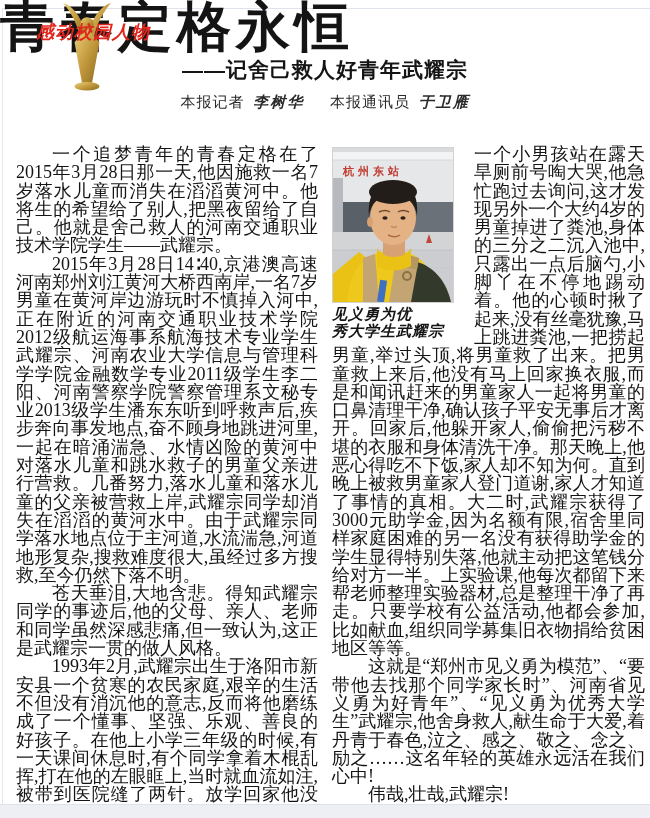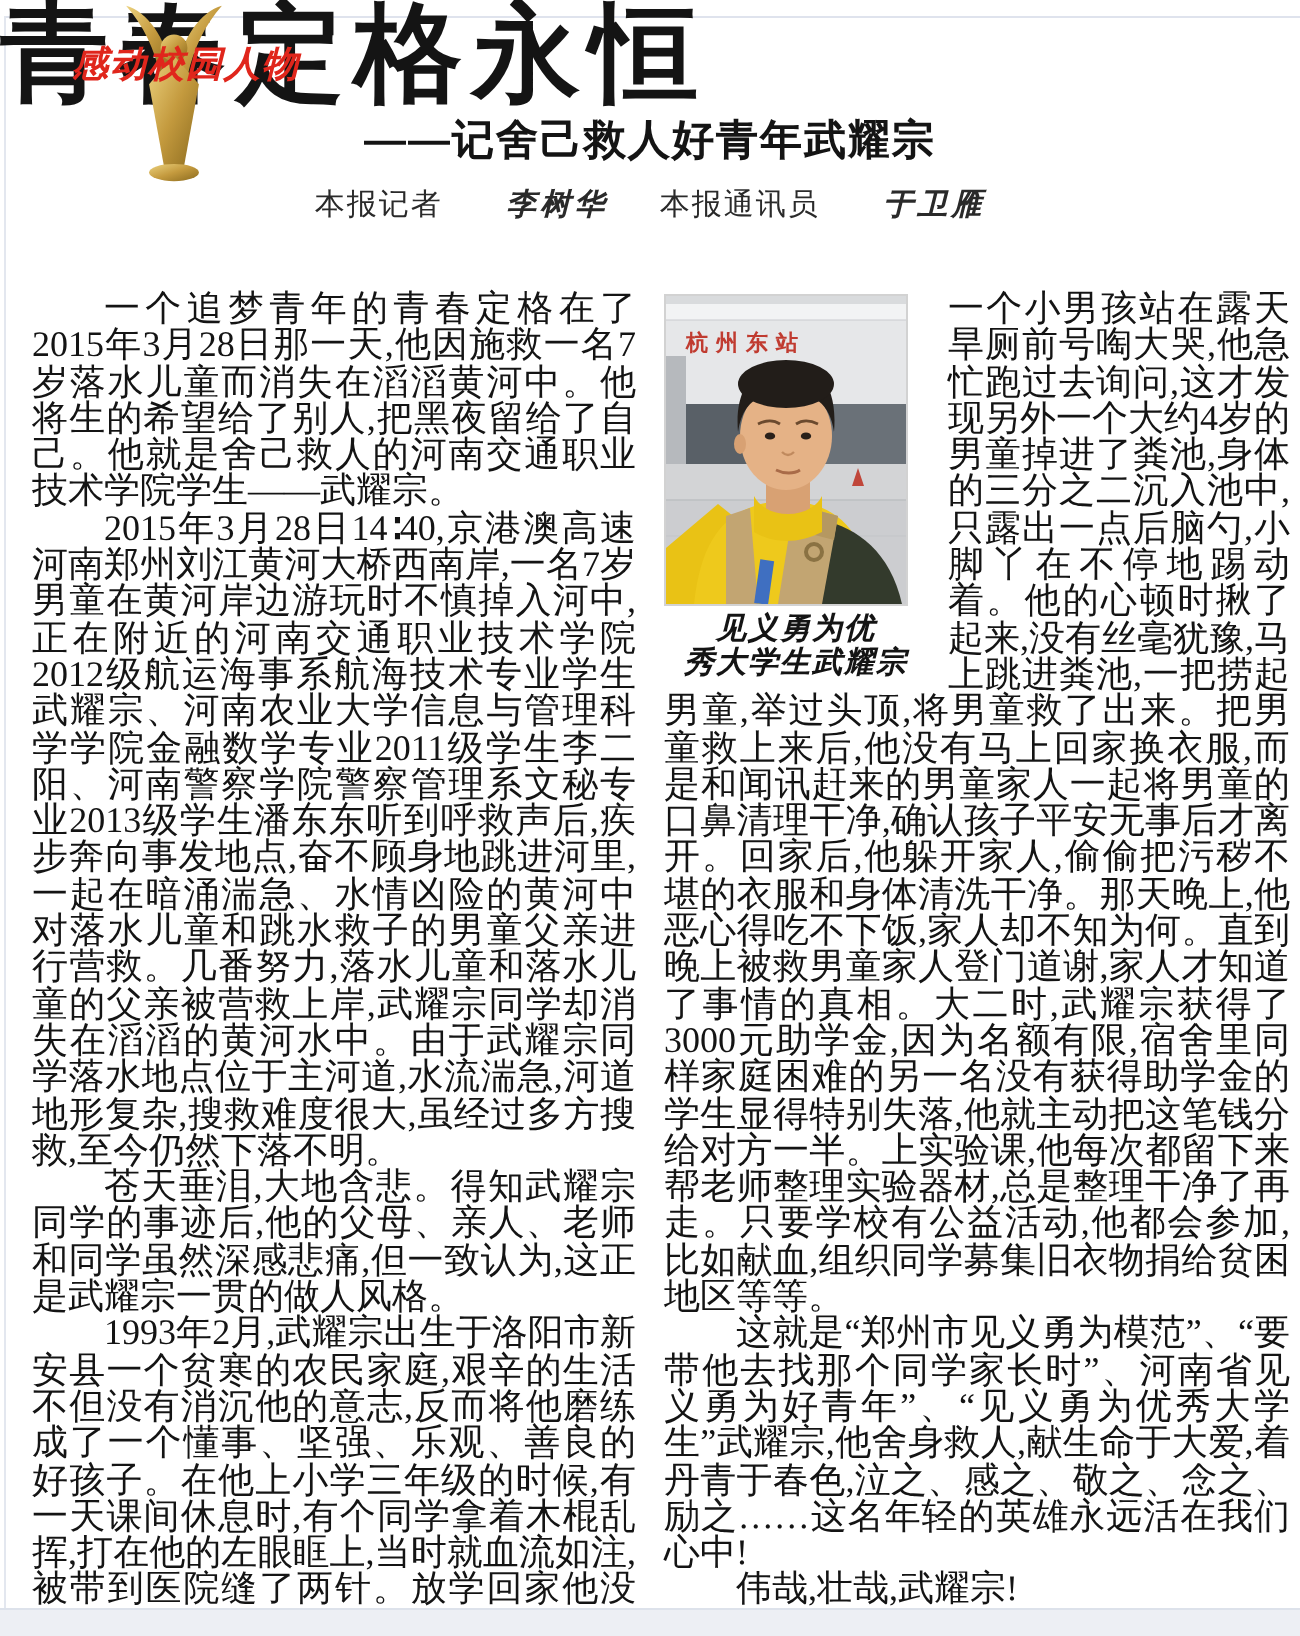--- a/index.html
+++ b/index.html
@@ -14,35 +14,35 @@
   .logo{position:absolute;left:36px;top:0;width:130px;height:100px;}
   .trophy{position:absolute;left:22px;top:0;}
   .logo-badge{position:absolute;left:0;top:20px;white-space:nowrap;
       font-size:18px;font-weight:bold;font-style:italic;color:#e0261c;letter-spacing:1px;}
   .headline{margin:0;padding-top:2px;text-align:left;font-size:54px;font-weight:bold;
       letter-spacing:5px;line-height:50px;}
   .subhead{margin-top:4px;text-align:center;font-size:21px;font-weight:bold;letter-spacing:1px;
       font-family:"Liberation Sans","DejaVu Sans",sans-serif;}
   .byline{margin-top:9px;text-align:center;font-size:15px;color:#2a2a2a;}
   .byline .role{letter-spacing:1px;}
-  .byline .name{font-style:italic;font-weight:bold;margin-left:28px;letter-spacing:2px;}
+  .byline .name{font-style:italic;font-weight:bold;margin-left:5px;letter-spacing:2px;}
   .byline .role2{margin-left:22px;}
 
   
   .columns{display:flex;gap:14px;padding:0 5px 0 16px;}
   .col{text-align:justify;}
   .col-left{width:302px;}
   .col-right{width:313px;}
   .col p{margin:0;font-size:18px;line-height:18.3px;text-align:justify;}
   .col p.indent{text-indent:2em;}
 
   
   .photo-fig{float:left;width:132px;margin:2px 10px 2px 0;}
   .photo-svg{display:block;width:120px;height:154px;border:1px solid #d2d2d2;background:#d9dbdd;}
-  .photo-caption{margin-top:4px;text-align:center;font-size:15px;line-height:17px;
+  .photo-caption{margin-top:4px;font-size:15px;line-height:17px;
       font-style:italic;font-weight:bold;letter-spacing:1px;font-family:Liberation Mono, monospace;}
 </style>
 </head>
 <body>
 
 <div class="page">
   <div class="edge-top"></div>
   <div class="edge-left"></div>
 
   <div class="masthead">

